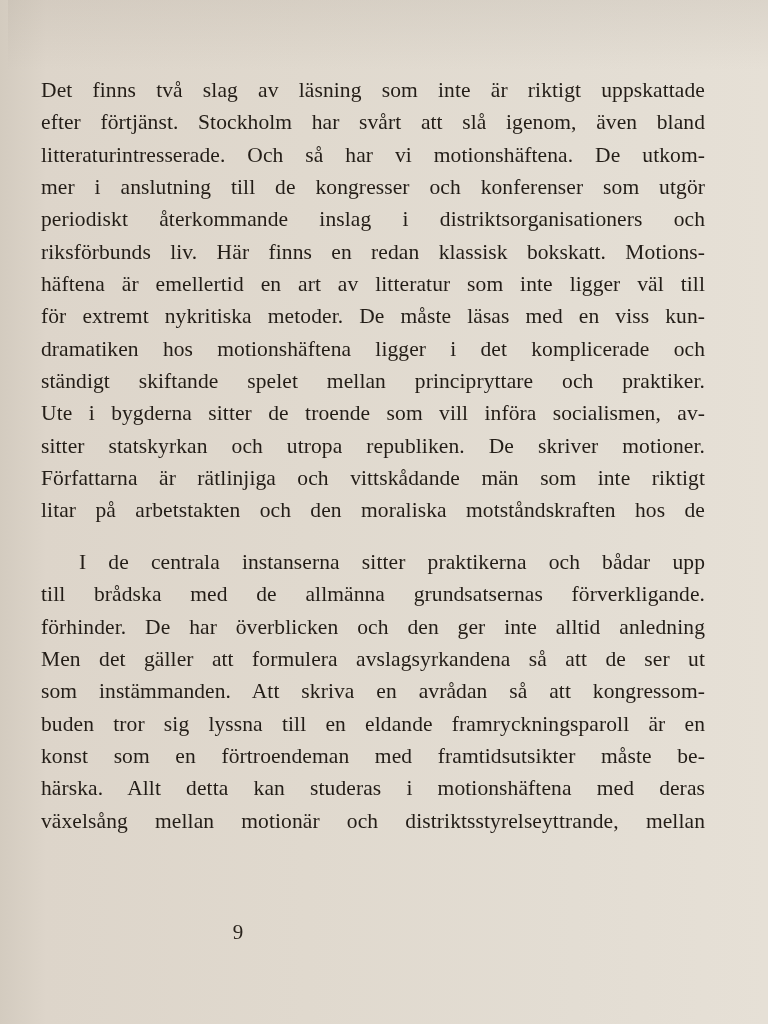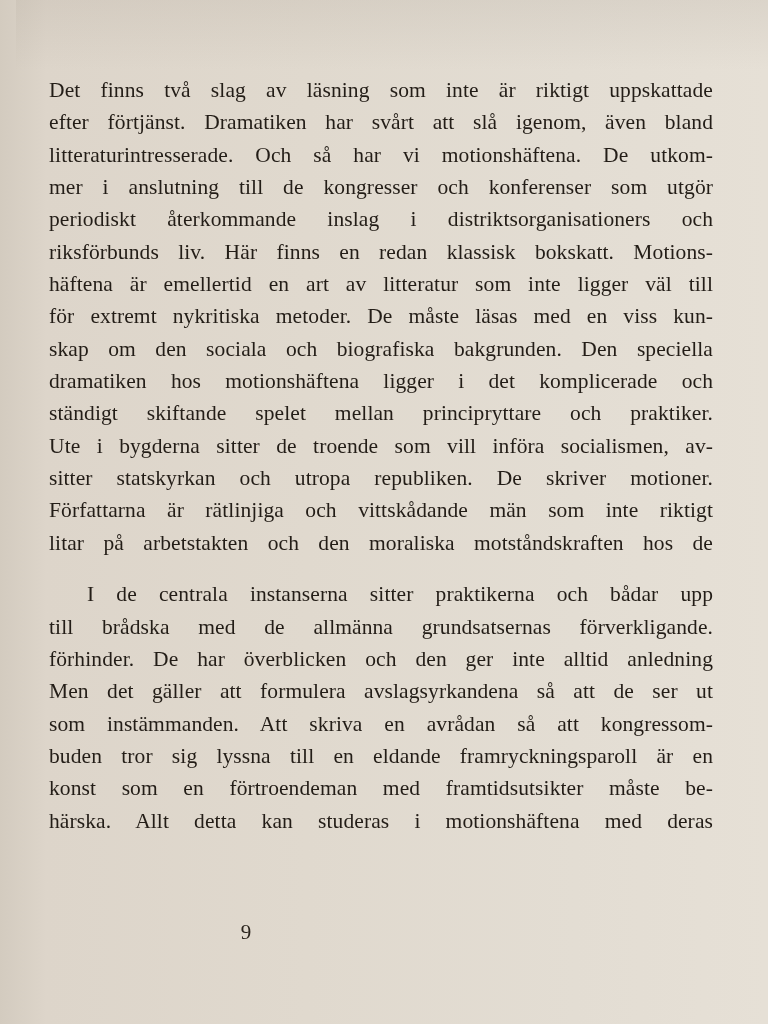--- a/index.html
+++ b/index.html
@@ -10,21 +10,21 @@
       width: 768px;
       height: 1024px;
       overflow: hidden;
       background: linear-gradient(90deg, #d3cbbf 0%, #ddd5ca 6%, #e0d9ce 40%, #e3ddd3 75%, #e6e0d6 100%);
       position: relative;
       font-family: "DejaVu Serif", "Liberation Serif", serif;
       color: #231d17;
     }
     .page {
       position: absolute;
-      left: 16px; top: 0;
+      left: 8px; top: 0;
       width: 672px; height: 1024px;
     }
     .shadow-top {
       position: absolute;
       left: 0; top: 0;
       width: 768px; height: 70px;
       background: linear-gradient(180deg, rgba(170,160,148,0.18) 0%, rgba(170,160,148,0.0) 100%);
     }
     .text-block {
       position: absolute;
@@ -65,42 +65,42 @@
 </head>
 <body>
 
 <div class="page">
   <div class="shadow-top"></div>
 
   <div class="text-block">
 
     <div>
       <span class="line">Det finns två slag av läsning som inte är riktigt uppskattade</span>
-      <span class="line">efter förtjänst. Dramatiken har svårt att slå igenom, även bland</span>
+      <span class="line">efter förtjänst. Stockholm har svårt att slå igenom, även bland</span>
       <span class="line">litteraturintresserade. Och så har vi motionshäftena. De utkom-</span>
       <span class="line">mer i anslutning till de kongresser och konferenser som utgör</span>
       <span class="line">periodiskt återkommande inslag i distriktsorganisationers och</span>
       <span class="line">riksförbunds liv. Här finns en redan klassisk bokskatt. Motions-</span>
       <span class="line">häftena är emellertid en art av litteratur som inte ligger väl till</span>
       <span class="line">för extremt nykritiska metoder. De måste läsas med en viss kun-</span>
-      <span class="line">skap om den sociala och biografiska bakgrunden. Den speciella</span>
       <span class="line">dramatiken hos motionshäftena ligger i det komplicerade och</span>
       <span class="line">ständigt skiftande spelet mellan principryttare och praktiker.</span>
       <span class="line">Ute i bygderna sitter de troende som vill införa socialismen, av-</span>
       <span class="line">sitter statskyrkan och utropa republiken. De skriver motioner.</span>
       <span class="line">Författarna är rätlinjiga och vittskådande män som inte riktigt</span>
       <span class="line">litar på arbetstakten och den moraliska motståndskraften hos de</span>
     </div>
 
     <div>
       <span class="line indent">I de centrala instanserna sitter praktikerna och bådar upp</span>
       <span class="line">till brådska med de allmänna grundsatsernas förverkligande.</span>
       <span class="line">förhinder. De har överblicken och den ger inte alltid anledning</span>
       <span class="line">Men det gäller att formulera avslagsyrkandena så att de ser ut</span>
       <span class="line">som instämmanden. Att skriva en avrådan så att kongressom-</span>
       <span class="line">buden tror sig lyssna till en eldande framryckningsparoll är en</span>
       <span class="line">konst som en förtroendeman med framtidsutsikter måste be-</span>
       <span class="line">härska. Allt detta kan studeras i motionshäftena med deras</span>
+      <span class="line">växelsång mellan motionär och distriktsstyrelseyttrande, mellan</span>
     </div>
   </div>
 
   <div class="folio">9</div>
 </div>
 
 </body></html>

